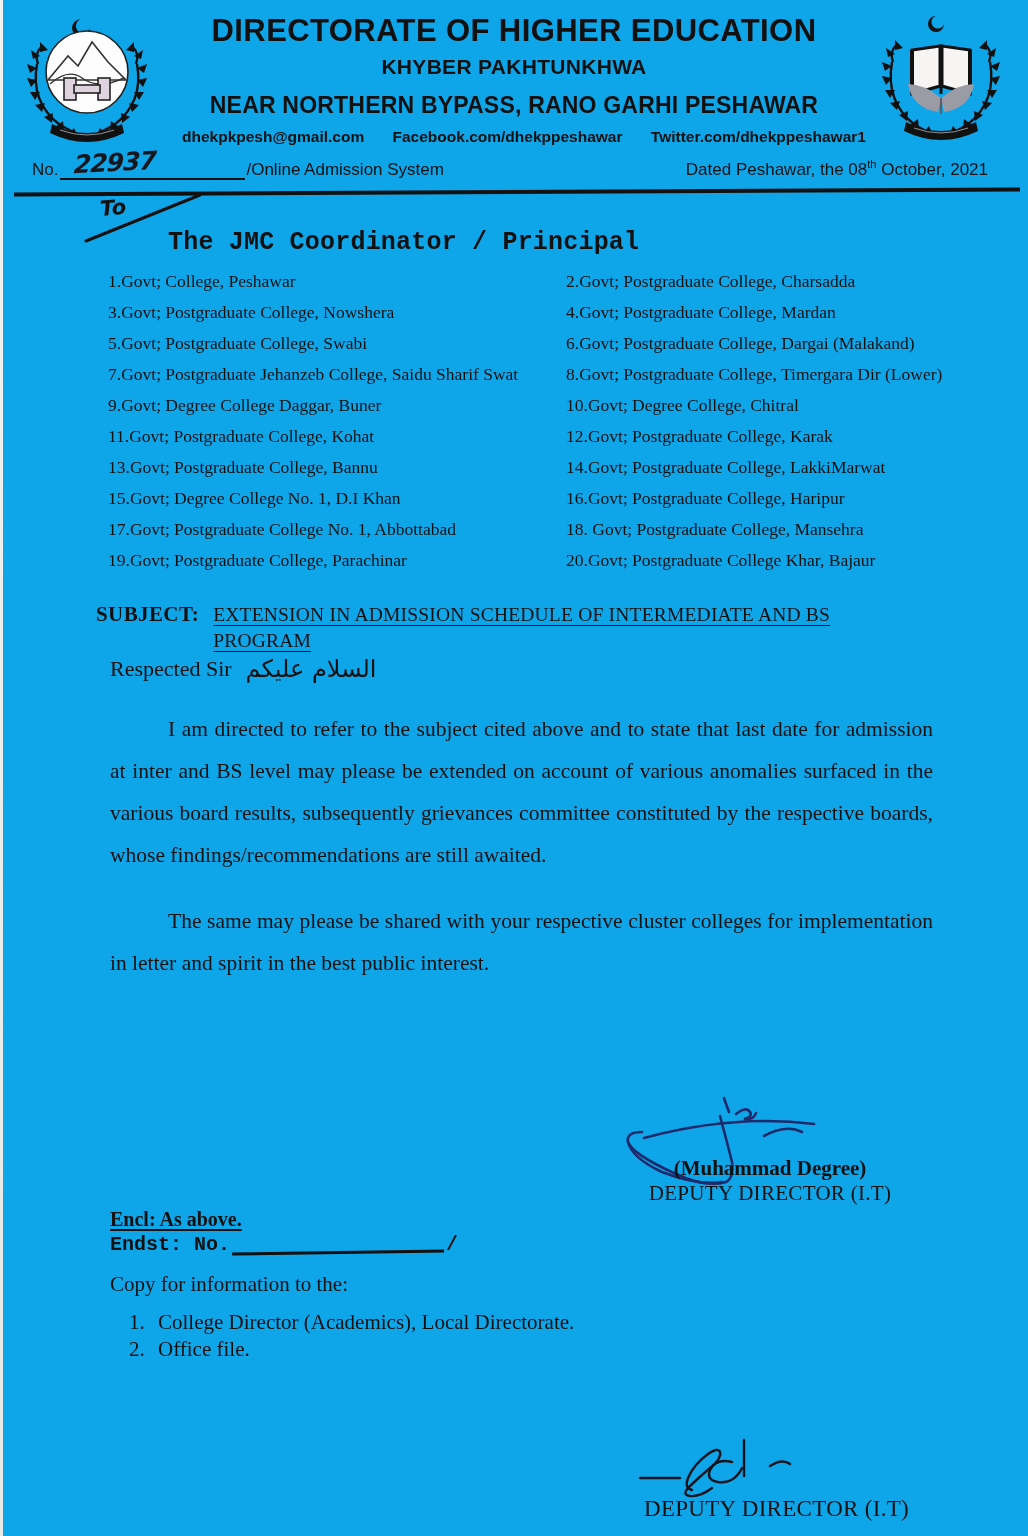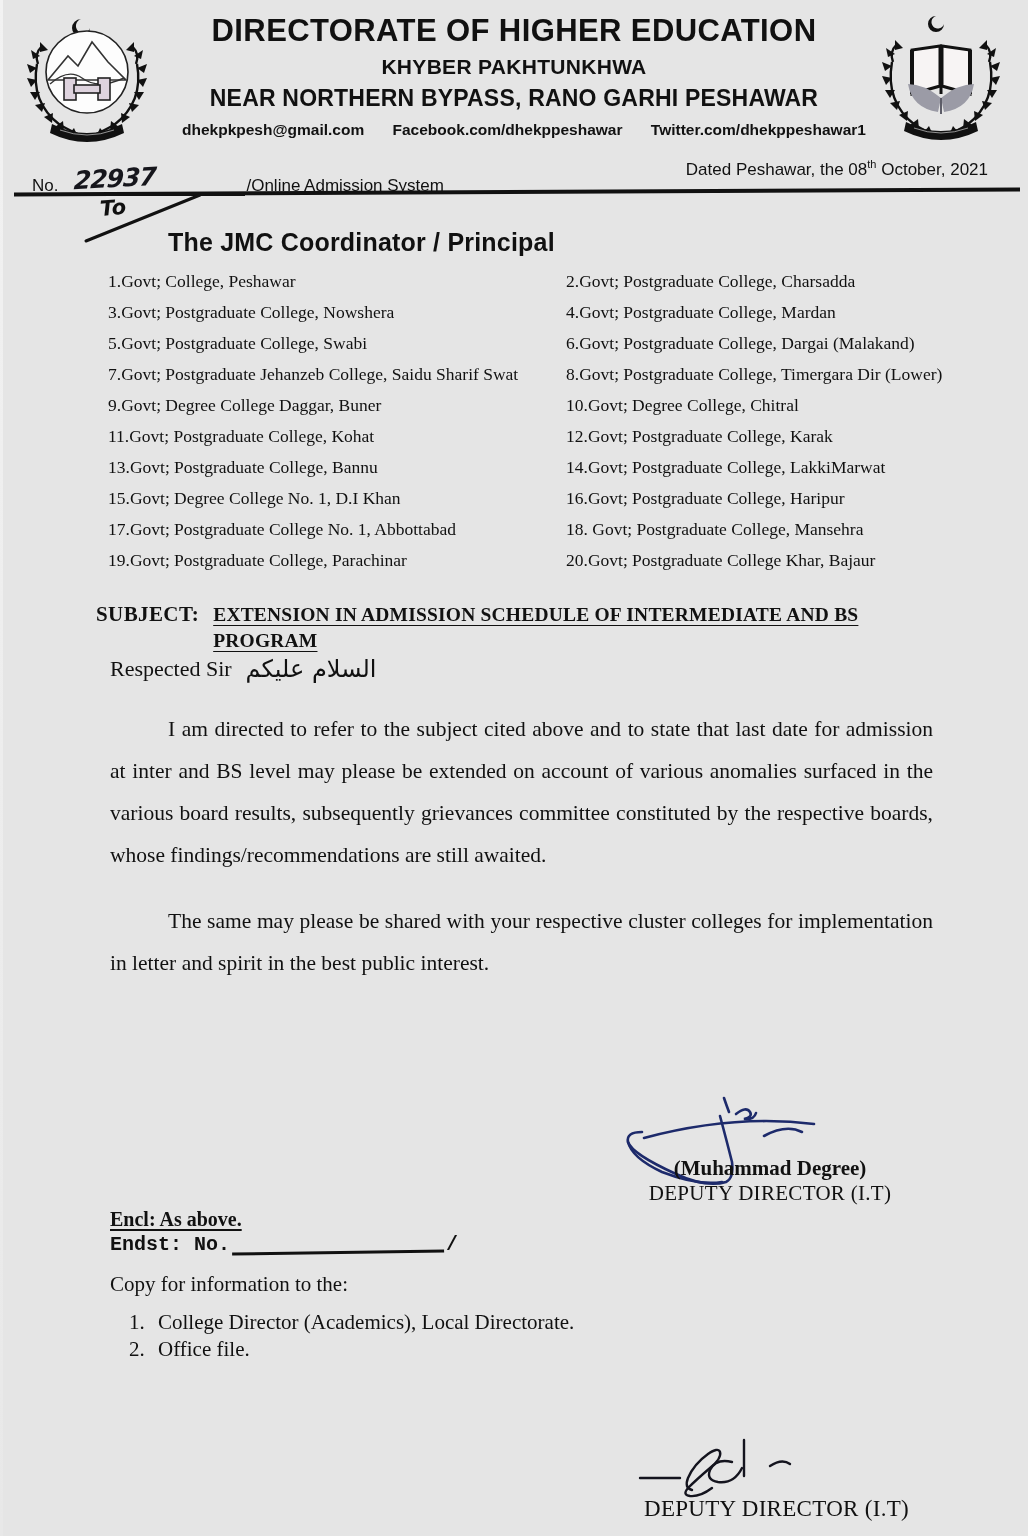--- a/index.html
+++ b/index.html
@@ -4,21 +4,21 @@
 <style>
   html, body {
     margin: 0;
     padding: 0;
     background: #ffffff;
   }
   .page {
     position: relative;
     width: 1028px;
     height: 1536px;
-    background: #e5e5e5;
+    background: #0ea5e9;
     overflow: hidden;
     font-family: "Liberation Serif", serif;
     color: #111111;
   }
 
   
   .letterhead {
     position: relative;
     height: 150px;
   }
@@ -52,21 +52,21 @@
     font-weight: bold;
     font-size: 21px;
     letter-spacing: 0.3px;
     margin-top: 6px;
   }
   .org-sub2 {
     font-family: "Liberation Sans", sans-serif;
     font-weight: bold;
     font-size: 23px;
     letter-spacing: 0.2px;
-    margin-top: 6px;
+    margin-top: 13px;
     white-space: nowrap;
   }
   .org-contacts {
     font-family: "Liberation Sans", sans-serif;
     font-weight: bold;
     font-size: 15.5px;
     margin-top: 9px;
     white-space: nowrap;
   }
   .org-contacts span { margin: 0 12px; }
@@ -75,21 +75,21 @@
   .refline {
     position: relative;
     height: 34px;
     margin: 6px 26px 0 26px;
     font-family: "Liberation Sans", sans-serif;
     font-size: 17px;
   }
   .ref-left {
     position: absolute;
     left: 6px;
-    top: 16px;
+    top: 0;
     display: flex;
     align-items: flex-end;
     white-space: nowrap;
   }
   .ref-no-label { padding-right: 2px; }
   .ref-blank {
     display: inline-block;
     min-width: 185px;
     border-bottom: 2px solid #111;
     text-align: left;
@@ -145,21 +145,21 @@
     font-style: italic;
     font-weight: bold;
     transform: rotate(-5deg);
   }
 
   
   .addressee {
     position: absolute;
     left: 168px;
     top: 228px;
-    font-family: Liberation Sans, sans-serif;
+    font-family: Liberation Mono, monospace;
     font-weight: bold;
     font-size: 25px;
     letter-spacing: 0.2px;
   }
 
   .college-list {
     position: absolute;
     left: 108px;
     right: 44px;
     top: 266px;
@@ -190,21 +190,21 @@
   .subject-label {
     font-family: "Liberation Serif", serif;
     font-weight: bold;
     font-size: 21px;
     letter-spacing: 0.4px;
     padding-right: 14px;
     white-space: nowrap;
   }
   .subject-text {
     font-family: "Liberation Serif", serif;
-    font-weight: bold;
+    font-weight: normal;
     font-size: 19.5px;
     letter-spacing: 0.2px;
     text-decoration: underline;
     text-underline-offset: 4px;
     line-height: 1.35;
     max-width: 690px;
   }
 
   .salutation {
     position: absolute;

